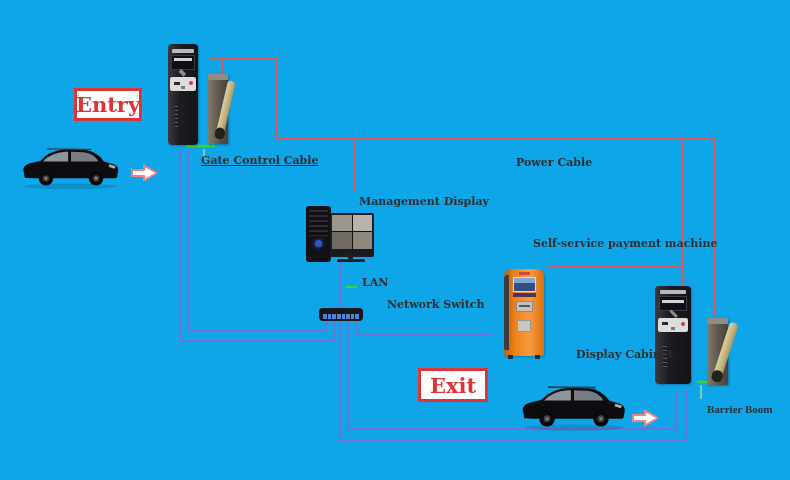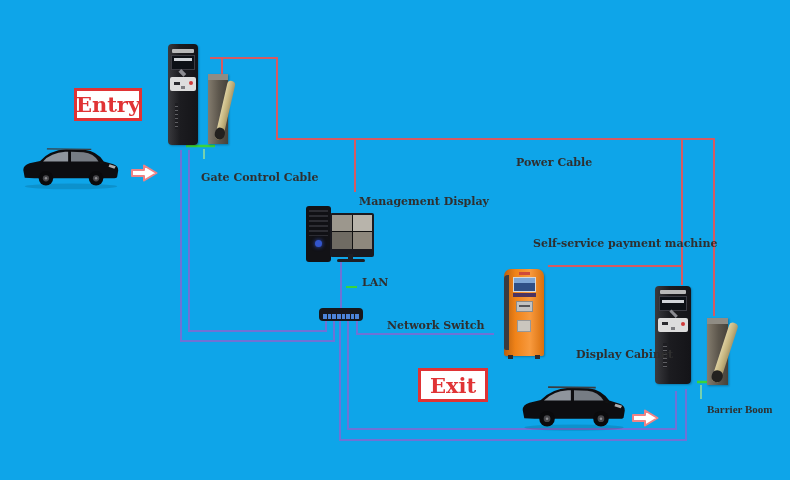--- a/index.html
+++ b/index.html
@@ -216,22 +216,22 @@
     <polygon points="1,6 13,6 13,1.5 25.5,9 13,16.5 13,12 1,12" fill="#fff" stroke="#ef8285" stroke-width="2" stroke-linejoin="round"></polygon>
   </svg>
 
   <div class="badge" style="left:74px;top:88px;width:62px;height:27px;font-size:21px;">
     <span>Entry</span>
   </div>
   <div class="badge" style="left:418px;top:368px;width:64px;height:28px;font-size:21px;">
     <span>Exit</span>
   </div>
 
-  <div class="lbl" style="left:201px;top:171px;">Gate Control Cable</div>
+  <div class="lbl" style="left:201px;top:154px;text-decoration:underline;">Gate Control Cable</div>
   <div class="lbl" style="left:359px;top:195px;">Management Display</div>
   <div class="lbl" style="left:516px;top:156px;">Power Cable</div>
   <div class="lbl" style="left:362px;top:276px;">LAN</div>
-  <div class="lbl" style="left:387px;top:319px;">Network Switch</div>
+  <div class="lbl" style="left:387px;top:298px;">Network Switch</div>
   <div class="lbl" style="left:533px;top:237px;">Self-service payment machine</div>
   <div class="lbl" style="left:576px;top:348px;">Display Cabinet</div>
   <div class="lbl" style="left:707px;top:403px;font-family:Liberation Serif, serif;">Barrier Boom</div>
 
 </div>
 
 </body></html>

